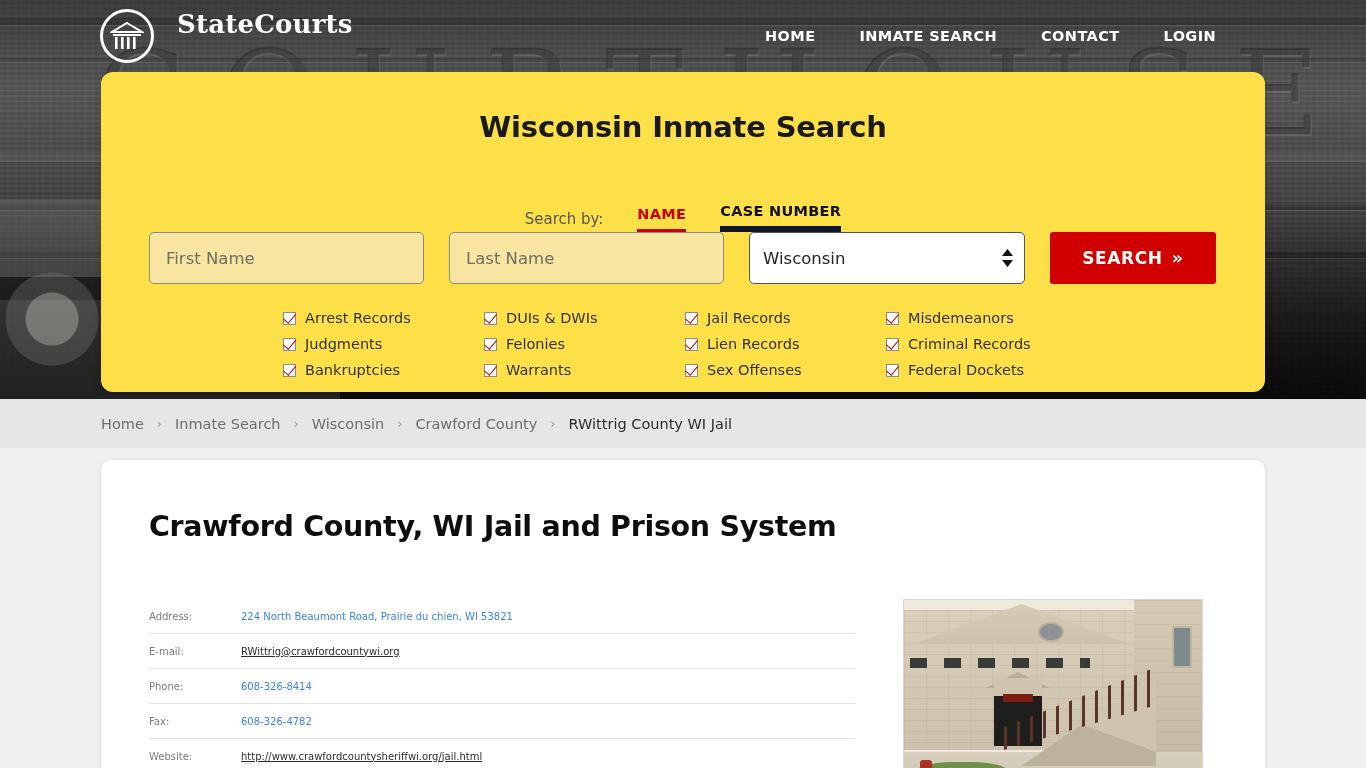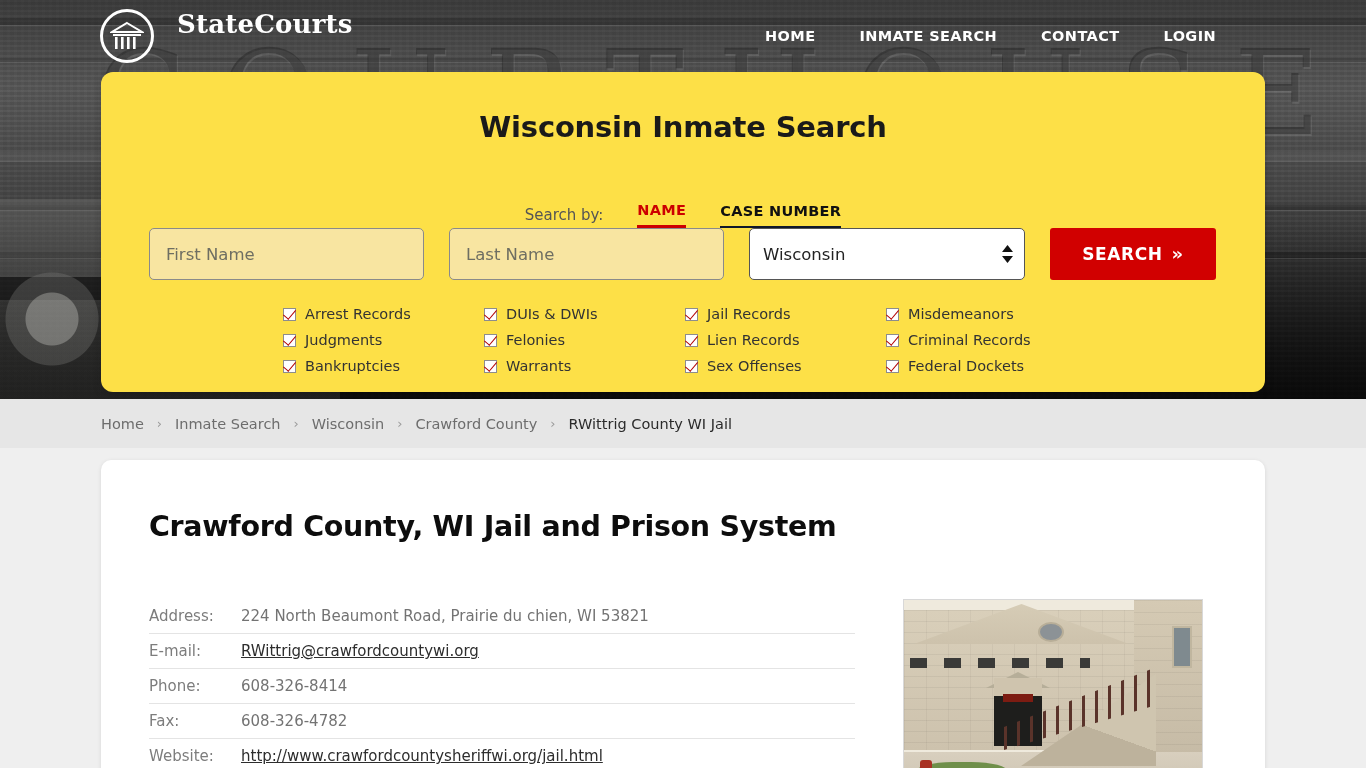--- a/index.html
+++ b/index.html
@@ -135,21 +135,21 @@
   }
   .search-by-label { font-size: 15px; color: #555; padding-bottom: 4px; }
   .tab {
     font-size: 14.5px;
     font-weight: bold;
     letter-spacing: .3px;
     padding-bottom: 7px;
     cursor: pointer;
   }
   .tab.active { color: #c00; border-bottom: 3px solid #c00; }
-  .tab.inactive { color: #111; border-bottom: 2px solid #0f172a; margin-top: 36px; }
+  .tab.inactive { color: #111; border-bottom: 6px solid #0f172a; margin-top: 36px; }
 
   .form-row {
     display: flex;
     align-items: center;
     gap: 25px;
   }
   .field {
     height: 52px;
     border: 1px solid #8a8a8a;
     border-radius: 5px;
@@ -278,25 +278,25 @@
     display: flex;
     gap: 48px;
     margin-top: 56px;
   }
   .info-table { width: 706px; flex: 0 0 auto; }
   .info-row {
     display: flex;
     align-items: center;
     height: 35px;
     border-bottom: 1px solid #e4e4e4;
-    font-size: 15px;
+    font-size: 10px;
   }
   .info-row:first-child { border-top: 0; }
   .info-label { width: 92px; color: #7d7d7d; flex: 0 0 auto; }
-  .info-value { color: #737373; }
+  .info-value { color: #3b82f6; }
   .info-value a, a.info-link {
     color: #2d2d2d;
     text-decoration: underline;
     cursor: pointer;
   }
 
   .jail-photo {
     width: 300px; height: 186px;
     flex: 0 0 auto;
     border: 1px solid #d8d8d8;

